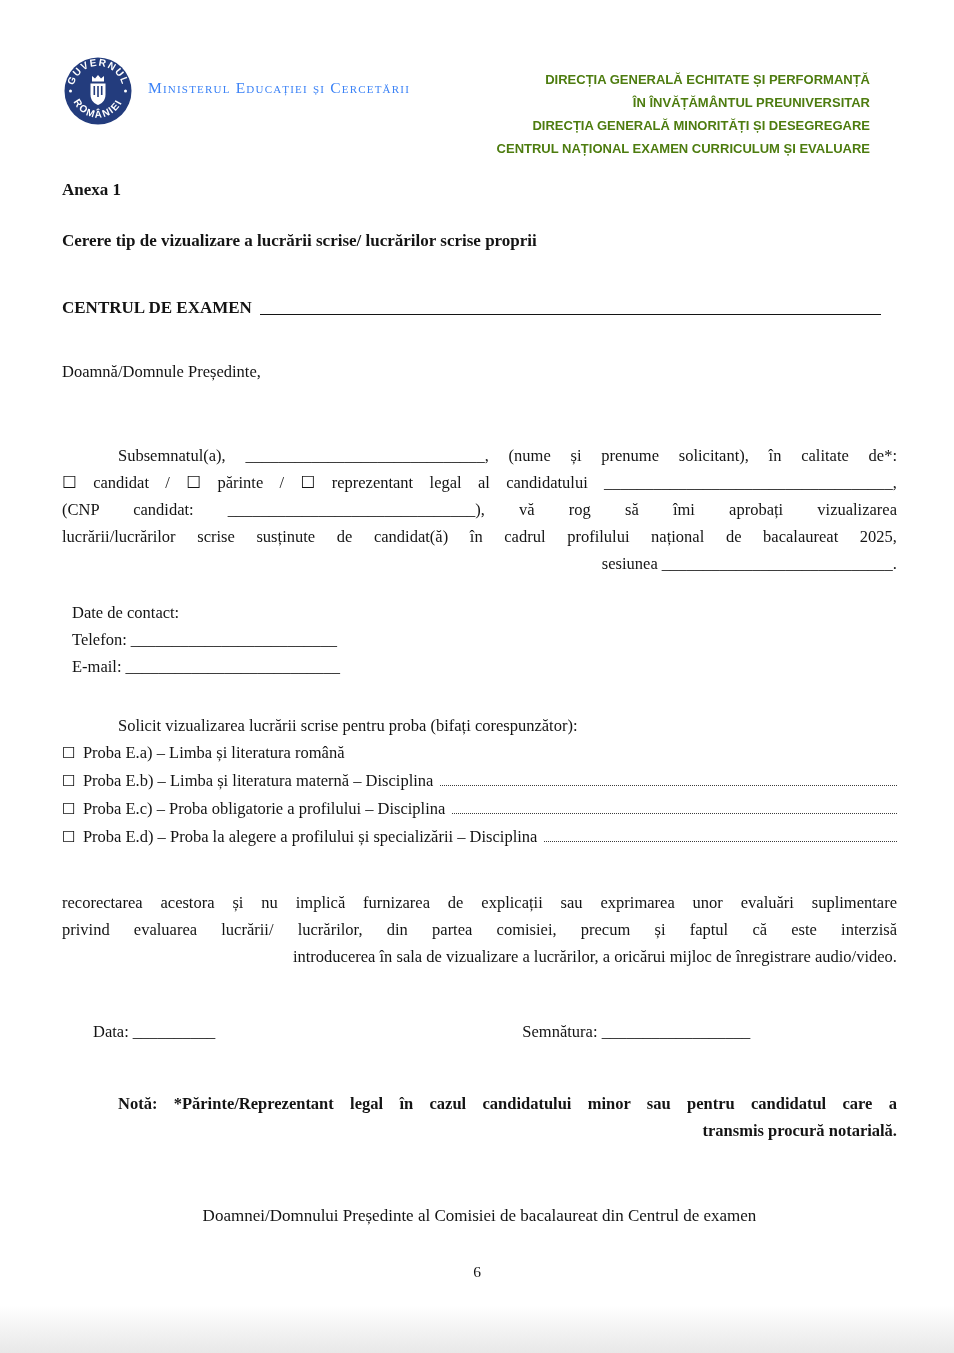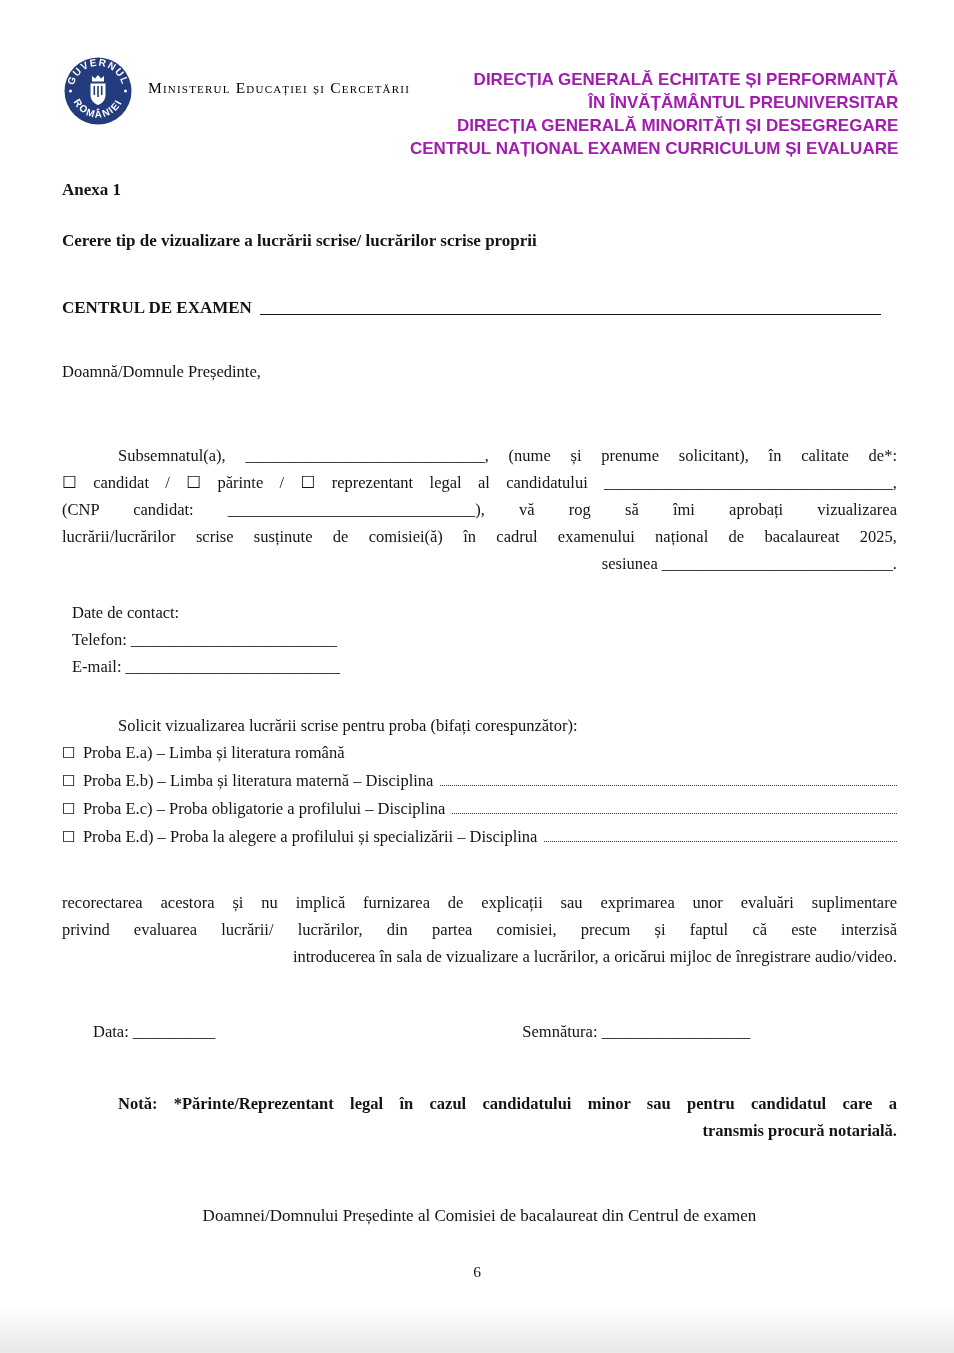--- a/index.html
+++ b/index.html
@@ -24,33 +24,33 @@
   .seal-text {
     font-family: "Liberation Sans", "DejaVu Sans", sans-serif;
     font-size: 10px; font-weight: bold; fill: #ffffff; letter-spacing: 1.4px;
   }
   .ministry-name {
     margin-left: 14px;
     margin-top: 24px;
     font-variant: small-caps;
     font-size: 15.5px;
     letter-spacing: 1.2px;
-    color: #000000;
+    color: #3b82f6;
     white-space: nowrap;
   }
   .divisions {
     margin-left: auto;
     margin-right: 27px;
     margin-top: 13px;
     text-align: right;
     font-family: "Liberation Sans", "DejaVu Sans", sans-serif;
     font-weight: bold;
-    font-size: 17px;
+    font-size: 13px;
     line-height: 23px;
-    color: #a21caf;
+    color: #4d7c0f;
     white-space: nowrap;
   }
   .anexa {
     margin: 20px 57px 0 62px;
     font-weight: bold;
     font-size: 17px;
   }
   .doc-title {
     margin: 31px 57px 0 62px;
     text-align: left;
@@ -173,21 +173,21 @@
     <span class="exam-center-label">CENTRUL DE EXAMEN</span>
     <span class="fill-line"></span>
   </div>
 
   <div class="salutation">Doamnă/Domnule Președinte,</div>
 
   <div class="para para-request">
     <div class="jline indent">Subsemnatul(a), _____________________________, (nume și prenume solicitant), în calitate de*:</div>
     <div class="jline">☐ candidat / ☐ părinte / ☐ reprezentant legal al candidatului ___________________________________,</div>
     <div class="jline">(CNP candidat: ______________________________), vă rog să îmi aprobați vizualizarea</div>
-    <div class="jline">lucrării/lucrărilor scrise susținute de comisiei(ă) în cadrul examenului național de bacalaureat 2025,</div>
+    <div class="jline">lucrării/lucrărilor scrise susținute de candidat(ă) în cadrul profilului național de bacalaureat 2025,</div>
     <div class="lline">sesiunea ____________________________.</div>
   </div>
 
   <div class="contact-block">
     <div>Date de contact:</div>
     <div>Telefon: _________________________</div>
     <div>E-mail: __________________________</div>
   </div>
 
   <div class="proba-intro">Solicit vizualizarea lucrării scrise pentru proba (bifați corespunzător):</div>

